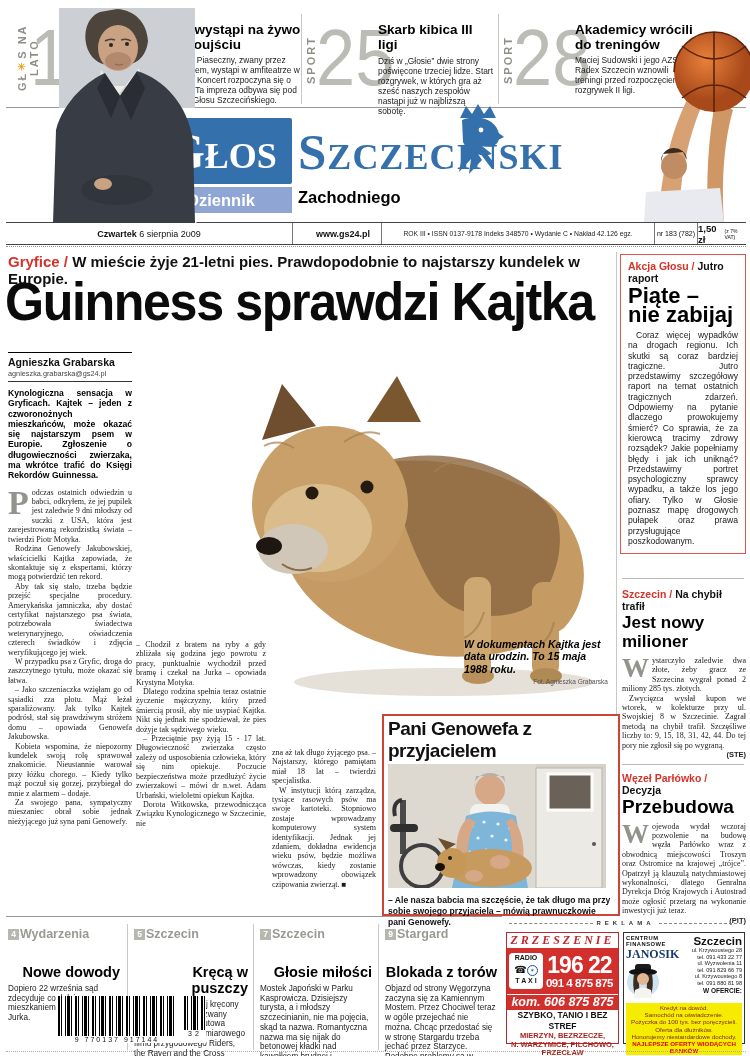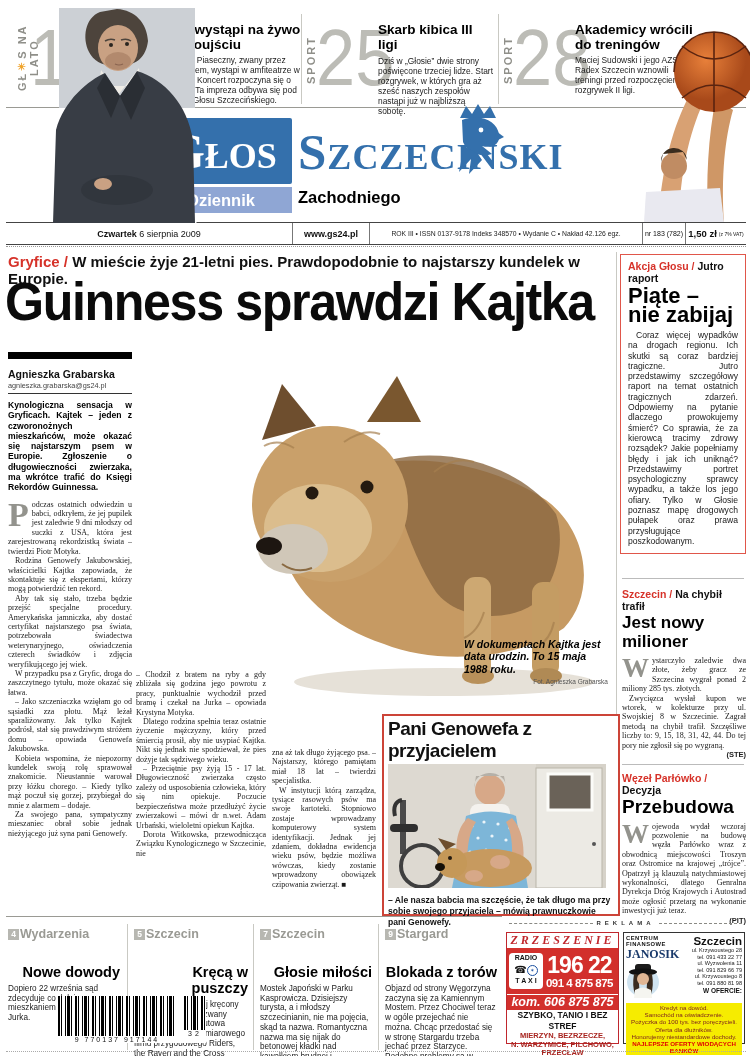--- a/index.html
+++ b/index.html
@@ -126,38 +126,38 @@
   </div>
   <div class="abs" style="left:150px;top:187px;width:142px;height:26px;background:#8fa6d4;z-index:2;text-align:center;">
     <span style="font-size:16.5px;font-weight:bold;color:#fff;line-height:26px;">Dziennik Pomorza</span>
   </div>
   <div class="abs" style="left:298px;top:188px;font-size:16.5px;font-weight:bold;color:#000;z-index:2;">Zachodniego</div>
 
   <div class="abs datebar" style="left:6px;top:222px;width:740px;">
     <div class="cell" style="width:286px;">
       <b>Czwartek</b>&nbsp;<span>6 sierpnia 2009</span>
     </div>
-    <div class="cell" style="width:76px;font-weight:bold;">www.gs24.pl</div>
+    <div class="cell" style="width:76px;font-weight:bold;padding-left:12px;">www.gs24.pl</div>
     <div class="cell" style="width:272px;font-size:6.8px;color:#222;">ROK III • ISSN 0137-9178   Indeks 348570 • Wydanie C • Nakład 42.126 egz.</div>
     <div class="cell" style="width:42px;font-size:7px;">nr 183 (782)</div>
     <div class="cell" style="flex:1;">
       <b style="font-size:9.5px;">1,50 zł</b>
       <span style="font-size:5px;margin-left:2px;">(z 7% VAT)</span>
     </div>
   </div>
   <div class="abs" style="left:6px;top:246px;width:740px;border-top:1px dotted #999;"></div>
 
   <div class="abs kicker" style="left:8px;top:253px;width:600px;">
     <span class="red">Gryfice /</span>
     <span>W mieście żyje 21-letni pies. Prawdopodobnie to najstarszy kundelek w Europie.</span>
   </div>
   <div class="abs headline" style="left:5px;top:274px;">Guinness sprawdzi Kajtka</div>
 
   <div class="abs" style="left:8px;top:352px;width:124px;">
-    <div style="border-top:7px solid #000000;padding-top:9px;">
+    <div style="border-top:1px solid #000000;padding-top:3px;">
       <div style="font-size:10.5px;font-weight:bold;">Agnieszka Grabarska</div>
       <div style="font-size:7.3px;color:#444;padding:1px 0 3px;">agnieszka.grabarska@gs24.pl</div>
     </div>
     <div style="border-top:1px solid #333;padding-top:6px;"></div>
     <div class="lead">Kynologiczna sensacja w Gryficach. Kajtek – jeden z czworonożnych mieszkańców, może okazać się najstarszym psem w Europie. Zgłoszenie o długowieczności zwierzaka, ma wkrótce trafić do Księgi Rekordów Guinnessa.</div>
     <div class="serifbody" style="margin-top:7px;">
       <p class="first"><span class="dropcap dc3">P</span><span>odczas ostatnich odwiedzin u babci, odkryłem, że jej pupilek jest zaledwie 9 dni młodszy od suczki z USA, która jest zarejestrowaną rekordzistką świata – twierdzi Piotr Motyka.</span></p>
       <p>Rodzina Genowefy Jakubowskiej, właścicielki Kajtka zapowiada, że skontaktuje się z ekspertami, którzy mogą potwierdzić ten rekord.</p>
       <p>Aby tak się stało, trzeba będzie przejść specjalne procedury. Amerykańska jamniczka, aby dostać certyfikat najstarszego psa świata, potrzebowała świadectwa weterynaryjnego, oświadczenia czterech świadków i zdjęcia weryfikującego jej wiek.</p>
       <p>W przypadku psa z Gryfic, droga do zaszczytnego tytułu, może okazać się łatwa.</p>
@@ -187,21 +187,21 @@
       <circle cx="233" cy="135" r="6.5" fill="#241a10"></circle>
       <path d="M148,212 q14,10 30,4" stroke="#8a6a42" stroke-width="2" fill="none"></path>
       <path d="M210,90 q20,-14 36,-8 M160,96 q-16,-10 -30,-2 M300,120 q20,-16 40,-10 M350,260 q-6,20 -20,26 M420,270 q-4,18 -16,24" stroke="#a57f4e" stroke-width="2" fill="none" opacity=".7"></path>
     </svg>
     <div class="abs" style="left:330px;top:286px;width:144px;">
       <div class="caption-bold">W dokumentach Kajtka jest data urodzin. To 15 maja 1988 roku.</div>
       <div class="tiny" style="text-align:right;margin-top:3px;">Fot. Agnieszka Grabarska</div>
     </div>
   </div>
 
-  <div class="abs serifbody" style="left:136px;top:670px;width:130px;z-index:6;background:#fff;">
+  <div class="abs serifbody" style="left:136px;top:640px;width:130px;z-index:6;background:#fff;">
     <p class="first">– Chodził z bratem na ryby a gdy zbliżała się godzina jego powrotu z pracy, punktualnie wychodził przed bramę i czekał na Jurka – opowiada Krystyna Motyka.</p>
     <p>Dlatego rodzina spełnia teraz ostatnie życzenie mężczyzny, który przed śmiercią prosił, aby nie usypiać Kajtka. Nikt się jednak nie spodziewał, że pies dożyje tak sędziwego wieku.</p>
     <p>– Przeciętnie psy żyją 15 - 17 lat. Długowieczność zwierzaka często zależy od usposobienia człowieka, który się nim opiekuje. Poczucie bezpieczeństwa może przedłużyć życie zwierzakowi – mówi dr n.wet. Adam Urbański, wieloletni opiekun Kajtka.</p>
     <p>Dorota Witkowska, przewodnicząca Związku Kynologicznego w Szczecinie, nie</p>
   </div>
   <div class="abs serifbody" style="left:272px;top:748px;width:104px;z-index:6;background:#fff;">
     <p class="first">zna aż tak długo żyjącego psa. – Najstarszy, którego pamiętam miał 18 lat – twierdzi specjalistka.</p>
     <p>W instytucji którą zarządza, tysiące rasowych psów ma swoje kartoteki. Stopniowo zostaje wprowadzany komputerowy system identyfikacji. Jednak jej zdaniem, dokładna ewidencja wieku psów, będzie możliwa wówczas, kiedy zostanie wprowadzony obowiązek czipowania zwierząt. ■</p>
   </div>
 

